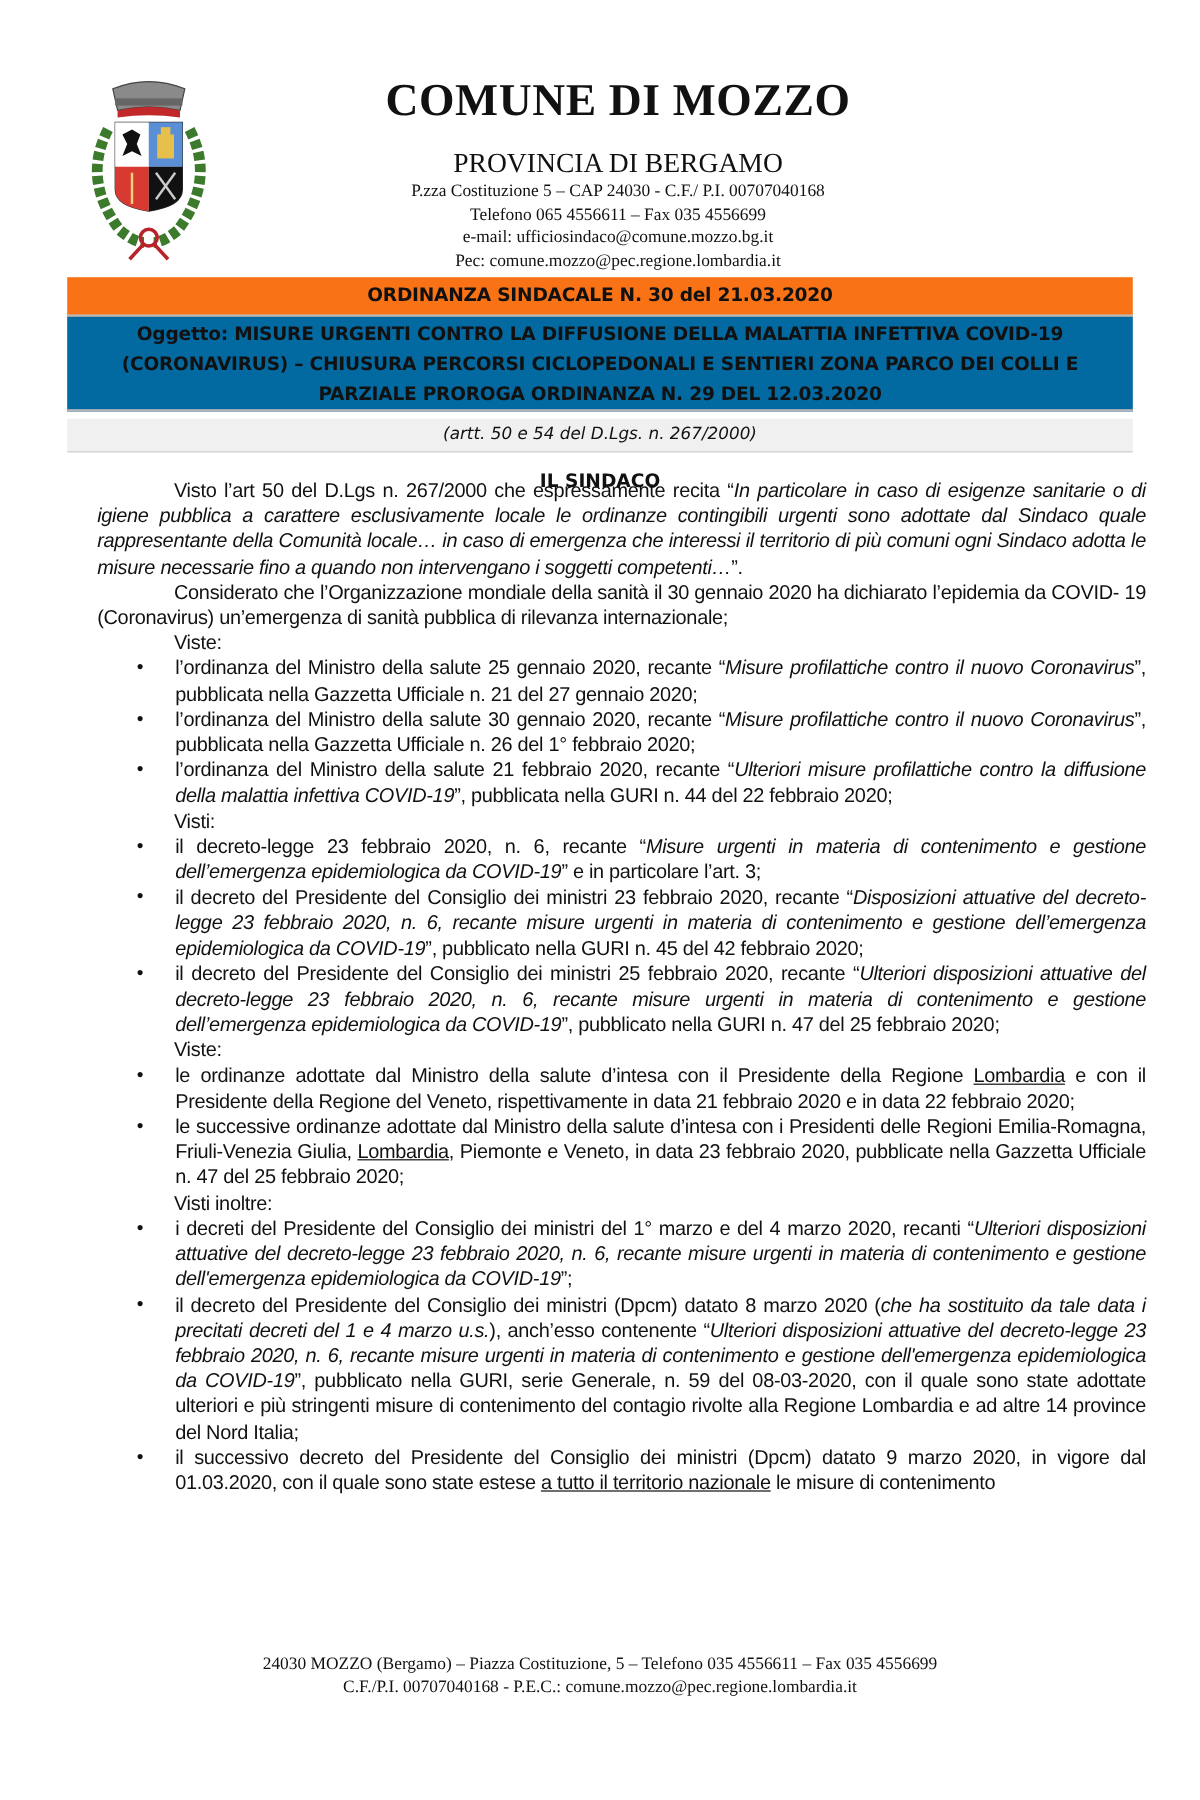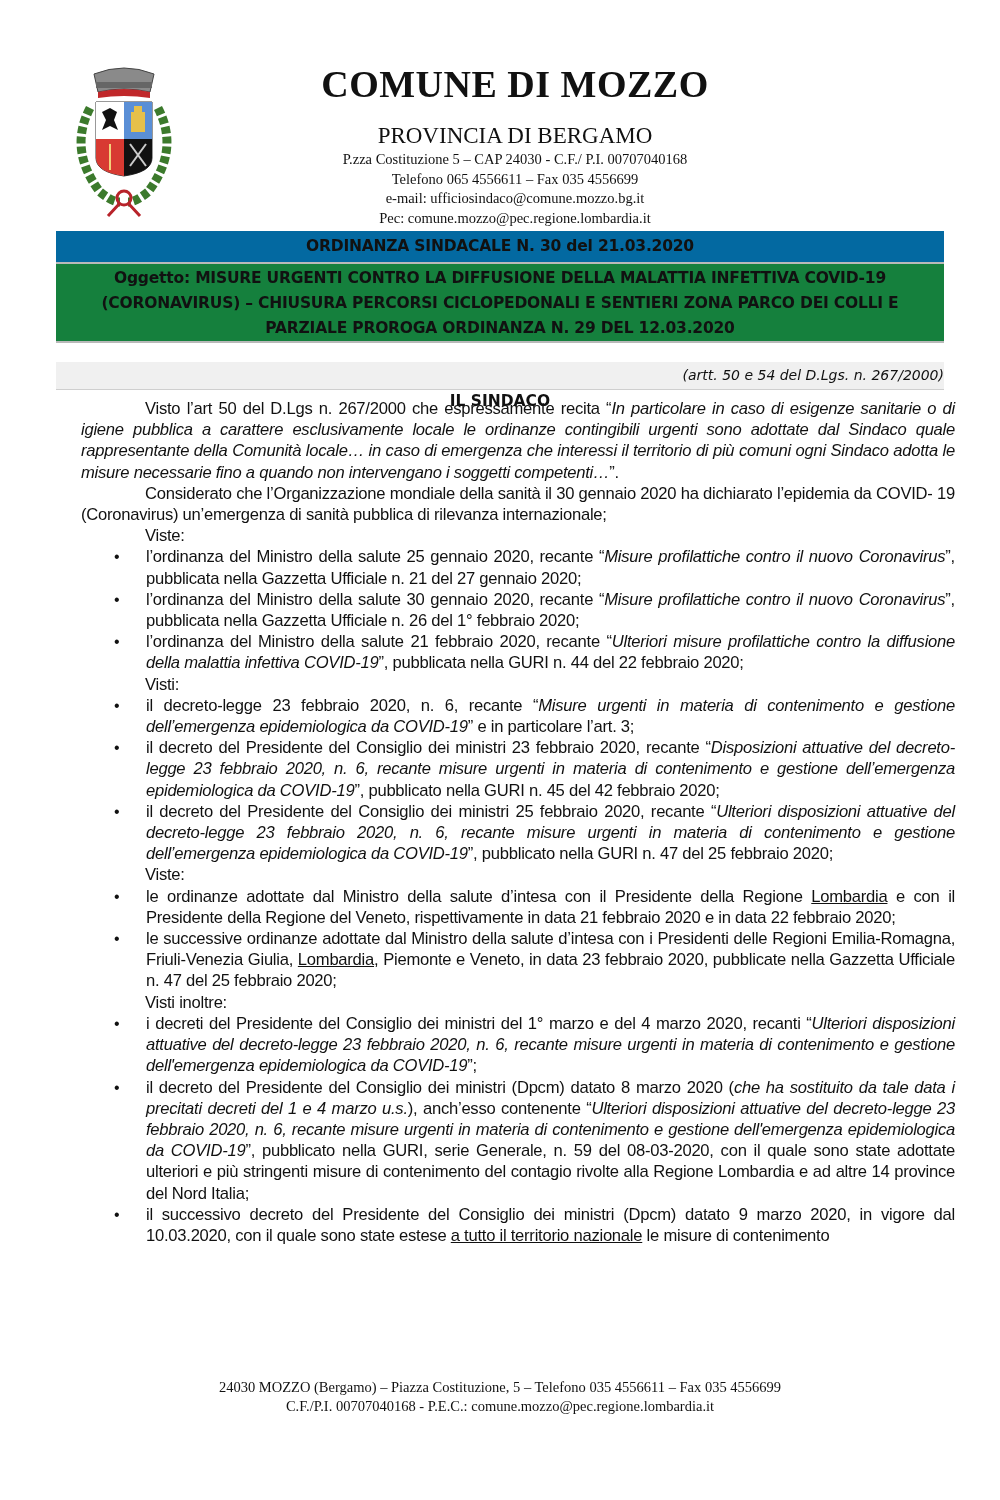--- a/index.html
+++ b/index.html
@@ -8,23 +8,23 @@
 
   
   .crest { position: absolute; left: 64px; top: 60px; width: 120px; height: 158px; }
   .letterhead { position: absolute; left: 250px; top: 62px; width: 530px; text-align: center; font-family: "Liberation Serif", serif; }
   .lh-title { font-size: 38px; font-weight: bold; letter-spacing: 0.5px; line-height: 44px; }
   .lh-prov { font-size: 23px; line-height: 28px; margin-top: 16px; }
   .lh-line { font-size: 14.5px; line-height: 19.5px; }
 
   
   .box { position: absolute; left: 56px; width: 888px; font-family: "DejaVu Sans", sans-serif; text-align: center; }
-  .box-ord { top: 231px; height: 31px; background: #0369a1; border-bottom: 2px solid #b9b9b9; font-weight: bold; font-size: 15.5px; line-height: 31px; letter-spacing: -0.2px; }
-  .box-subj { top: 264px; height: 78px; background: #15803d; border-bottom: 2px solid #b9b9b9; font-weight: bold; font-size: 15.5px; line-height: 25px; padding-top: 2px; letter-spacing: -0.2px; box-sizing: border-box; height: 79px; }
-  .box-ref { top: 362px; height: 27px; background: #f0f0f0; border-bottom: 1px solid #cfcfcf; font-style: italic; font-size: 14px; line-height: 27px; text-align: right; }
+  .box-ord { top: 231px; height: 31px; background: #f97316; border-bottom: 2px solid #b9b9b9; font-weight: bold; font-size: 15.5px; line-height: 31px; letter-spacing: -0.2px; }
+  .box-subj { top: 264px; height: 78px; background: #0369a1; border-bottom: 2px solid #b9b9b9; font-weight: bold; font-size: 15.5px; line-height: 25px; padding-top: 2px; letter-spacing: -0.2px; box-sizing: border-box; height: 79px; }
+  .box-ref { top: 349px; height: 27px; background: #f0f0f0; border-bottom: 1px solid #cfcfcf; font-style: italic; font-size: 14px; line-height: 27px; }
 
   .sindaco { position: absolute; left: 0; width: 1000px; top: 374px; text-align: center; font-family: "DejaVu Sans", sans-serif; font-weight: bold; font-size: 15.5px; line-height: 22px; margin-top: 16px; }
 
   
   .body { position: absolute; left: 81px; top: 398px; width: 874px; font-family: "Liberation Sans", sans-serif; font-size: 16.6px; line-height: 21.2px; text-align: justify; letter-spacing: -0.25px; }
   .body p { margin: 0; }
   .indent { text-indent: 64px; }
   .label { padding-left: 64px; }
   .list { margin: 0; padding: 0; list-style: none; }
   .list li { position: relative; padding-left: 65px; margin: 0; }
@@ -109,21 +109,21 @@
     <p class="label">Viste:</p>
     <ul class="list">
       <li><span class="bullet">•</span><span>le ordinanze adottate dal Ministro della salute d’intesa con il Presidente della Regione </span><u>Lombardia</u><span> e con il Presidente della Regione del Veneto, rispettivamente in data 21 febbraio 2020 e in data 22 febbraio 2020;</span></li>
       <li><span class="bullet">•</span><span>le successive ordinanze adottate dal Ministro della salute d’intesa con i Presidenti delle Regioni Emilia-Romagna, Friuli-Venezia Giulia, </span><u>Lombardia</u><span>, Piemonte e Veneto, in data 23 febbraio 2020, pubblicate nella Gazzetta Ufficiale n. 47 del 25 febbraio 2020;</span></li>
     </ul>
 
     <p class="label">Visti inoltre:</p>
     <ul class="list">
       <li><span class="bullet">•</span><span>i decreti del Presidente del Consiglio dei ministri del 1° marzo e del 4 marzo 2020, recanti “</span><em>Ulteriori disposizioni attuative del decreto-legge 23 febbraio 2020, n. 6, recante misure urgenti in materia di contenimento e gestione dell'emergenza epidemiologica da COVID-19</em><span>”;</span></li>
       <li><span class="bullet">•</span><span>il decreto del Presidente del Consiglio dei ministri (Dpcm) datato 8 marzo 2020 (</span><em>che ha sostituito da tale data i precitati decreti del 1 e 4 marzo u.s.</em><span>), anch’esso contenente “</span><em>Ulteriori disposizioni attuative del decreto-legge 23 febbraio 2020, n. 6, recante misure urgenti in materia di contenimento e gestione dell'emergenza epidemiologica da COVID-19</em><span>”, pubblicato nella GURI, serie Generale, n. 59 del 08-03-2020, con il quale sono state adottate ulteriori e più stringenti misure di contenimento del contagio rivolte alla Regione Lombardia e ad altre 14 province del Nord Italia;</span></li>
-      <li><span class="bullet">•</span><span>il successivo decreto del Presidente del Consiglio dei ministri (Dpcm) datato 9 marzo 2020, in vigore dal 10.03.2020, con il quale sono state estese </span><u>a tutto il territorio nazionale</u><span> le misure di contenimento</span></li>
+      <li><span class="bullet">•</span><span>il successivo decreto del Presidente del Consiglio dei ministri (Dpcm) datato 9 marzo 2020, in vigore dal 01.03.2020, con il quale sono state estese </span><u>a tutto il territorio nazionale</u><span> le misure di contenimento</span></li>
     </ul>
   </div>
 
   <div class="footer">
     <div>24030 MOZZO (Bergamo) – Piazza Costituzione, 5 – Telefono 035 4556611 – Fax 035 4556699</div>
     <div>C.F./P.I. 00707040168 - P.E.C.: comune.mozzo@pec.regione.lombardia.it</div>
   </div>
 </div>
 
 </body></html>

